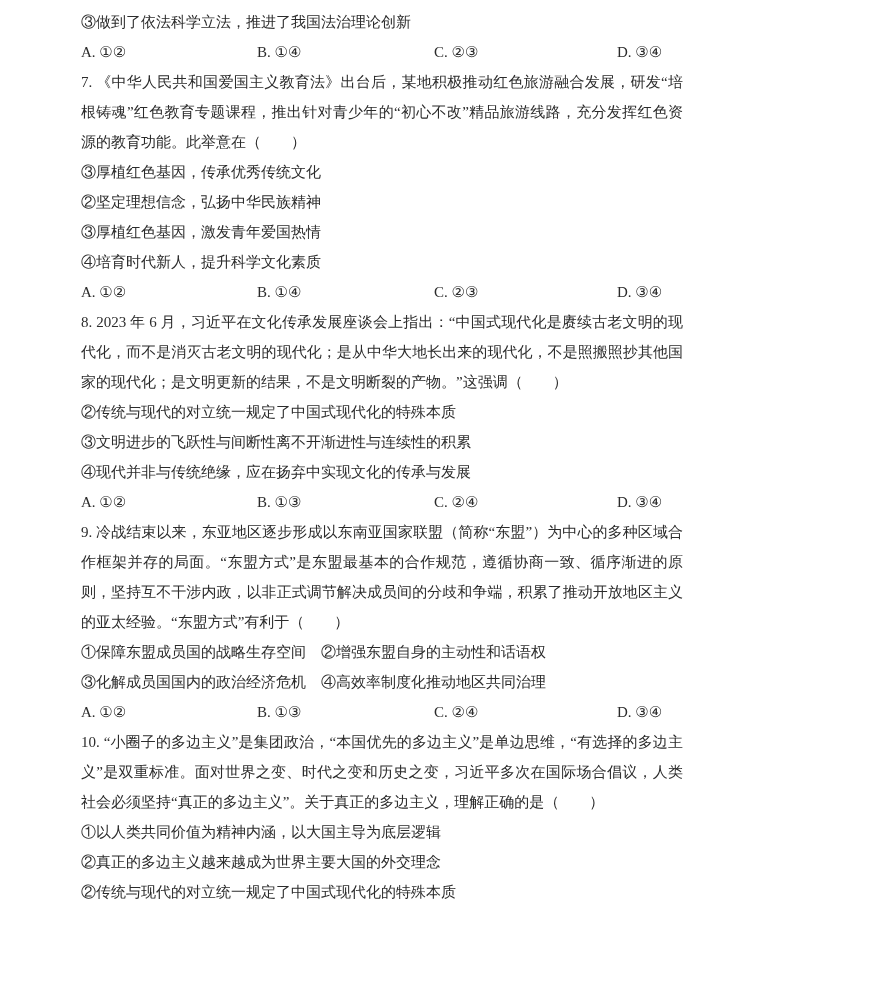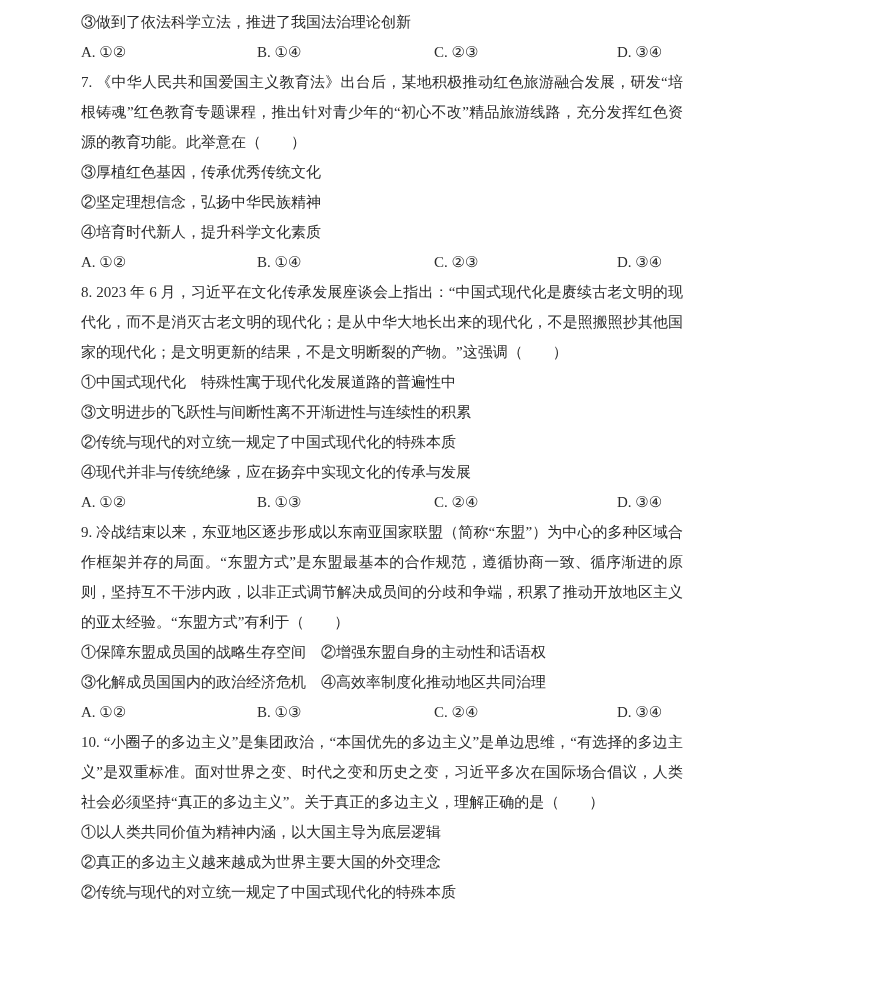--- a/index.html
+++ b/index.html
@@ -42,31 +42,31 @@
       <div class="item">③做到了依法科学立法，推进了我国法治理论创新</div>
       <div class="choices">
         <span class="choice">A. ①②</span>
         <span class="choice">B. ①④</span>
         <span class="choice">C. ②③</span>
         <span class="choice">D. ③④</span>
       </div>
       <div class="question">7. 《中华人民共和国爱国主义教育法》出台后，某地积极推动红色旅游融合发展，研发“培根铸魂”红色教育专题课程，推出针对青少年的“初心不改”精品旅游线路，充分发挥红色资源的教育功能。此举意在（　　）</div>
       <div class="item">③厚植红色基因，传承优秀传统文化</div>
       <div class="item">②坚定理想信念，弘扬中华民族精神</div>
+      <div class="item">③厚植红色基因，激发青年爱国热情</div>
       <div class="item">④培育时代新人，提升科学文化素质</div>
       <div class="choices">
         <span class="choice">A. ①②</span>
         <span class="choice">B. ①④</span>
         <span class="choice">C. ②③</span>
         <span class="choice">D. ③④</span>
       </div>
       <div class="question">8. 2023 年 6 月，习近平在文化传承发展座谈会上指出：“中国式现代化是赓续古老文明的现代化，而不是消灭古老文明的现代化；是从中华大地长出来的现代化，不是照搬照抄其他国家的现代化；是文明更新的结果，不是文明断裂的产物。”这强调（　　）</div>
-      <div class="item">①中国式现代化　特殊性寓于现代化发展道路的普遍性中</div>
+      <div class="item">②传统与现代的对立统一规定了中国式现代化的特殊本质</div>
       <div class="item">③文明进步的飞跃性与间断性离不开渐进性与连续性的积累</div>
-      <div class="item">②传统与现代的对立统一规定了中国式现代化的特殊本质</div>
       <div class="item">④现代并非与传统绝缘，应在扬弃中实现文化的传承与发展</div>
       <div class="choices">
         <span class="choice">A. ①②</span>
         <span class="choice">B. ①③</span>
         <span class="choice">C. ②④</span>
         <span class="choice">D. ③④</span>
       </div>
       <div class="question">9. 冷战结束以来，东亚地区逐步形成以东南亚国家联盟（简称“东盟”）为中心的多种区域合作框架并存的局面。“东盟方式”是东盟最基本的合作规范，遵循协商一致、循序渐进的原则，坚持互不干涉内政，以非正式调节解决成员间的分歧和争端，积累了推动开放地区主义的亚太经验。“东盟方式”有利于（　　）</div>
       <div class="item">①保障东盟成员国的战略生存空间　②增强东盟自身的主动性和话语权</div>
       <div class="item">③化解成员国国内的政治经济危机　④高效率制度化推动地区共同治理</div>

